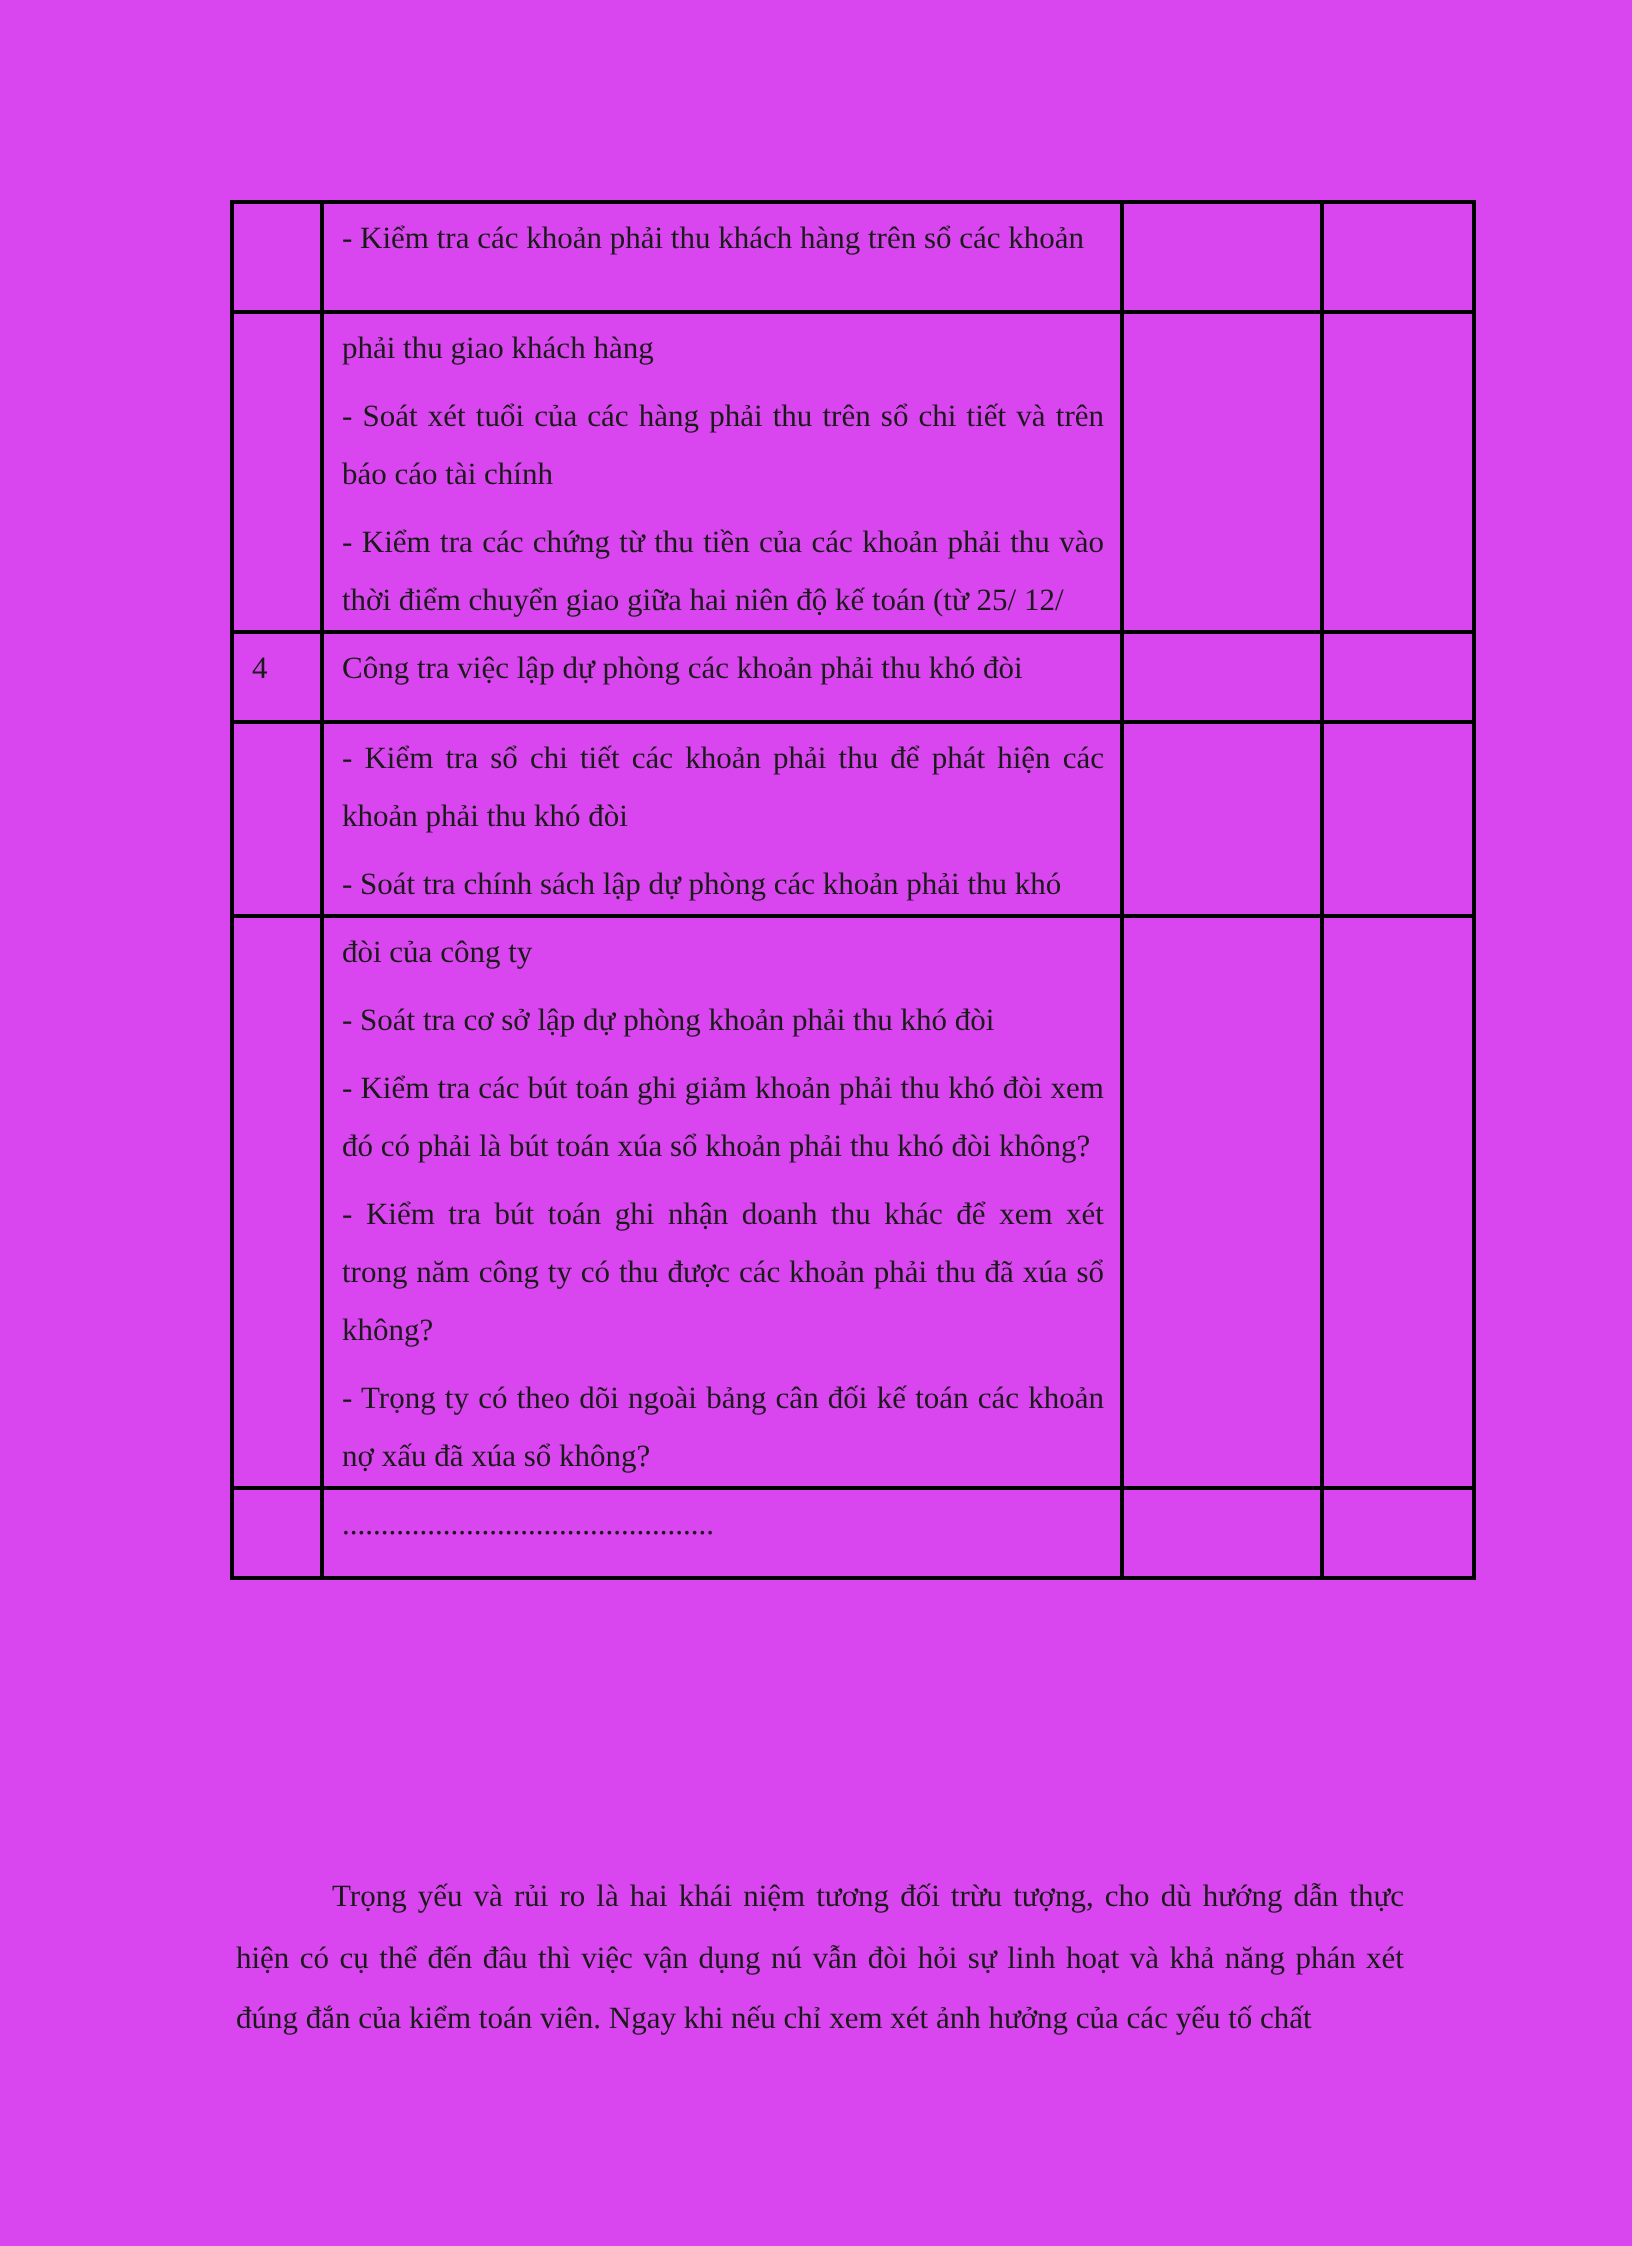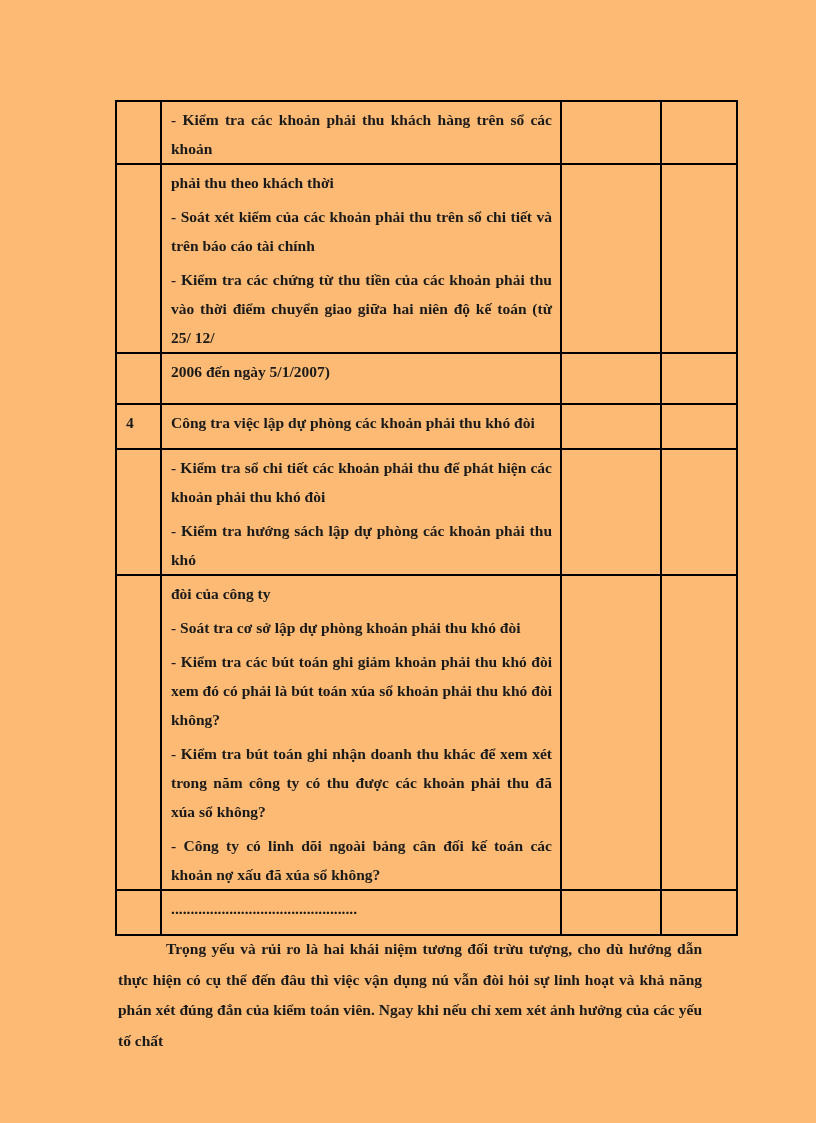--- a/index.html
+++ b/index.html
@@ -10,22 +10,21 @@
   body {
     width: 816px;
     height: 1123px;
     position: relative;
     font-family: "Liberation Serif", "DejaVu Serif", serif;
     color: #1a1a1a;
   }
   .page {
     position: absolute;
     inset: 0;
-    background: #fdba74;
-    font-weight: bold;
+    background: #d946ef;
   }
   table.audit-table {
     position: absolute;
     left: 115px;
     top: 100px;
     width: 621px;
     border-collapse: collapse;
     table-layout: fixed;
   }
   table.audit-table td {
@@ -92,72 +91,62 @@
         </td>
         <td class="c-3"></td>
         <td class="c-4"></td>
       </tr>
 
       <tr class="r1">
         <td class="c-no">
             <p></p>
           </td>
         <td class="c-main">
-          <p>phải thu theo khách thời</p>
-          <p>- Soát xét kiểm của các khoản phải thu trên sổ chi tiết và trên báo cáo tài chính</p>
+          <p>phải thu giao khách hàng</p>
+          <p>- Soát xét tuổi của các hàng phải thu trên sổ chi tiết và trên báo cáo tài chính</p>
           <p>- Kiểm tra các chứng từ thu tiền của các khoản phải thu vào thời điểm chuyển giao giữa hai niên độ kế toán (từ 25/ 12/</p>
         </td>
         <td class="c-3"></td>
         <td class="c-4"></td>
       </tr>
 
-      <tr class="r2">
-        <td class="c-no">
-            <p></p>
-          </td>
-        <td class="c-main">
-          <p class="no-justify">2006 đến ngày  5/1/2007)</p>
-        </td>
-        <td class="c-3"></td>
-        <td class="c-4"></td>
-      </tr>
 
       <tr class="r3">
         <td class="c-no">
             <p>4</p>
           </td>
         <td class="c-main">
           <p>Công tra việc lập dự phòng các khoản phải thu khó đòi</p>
         </td>
         <td class="c-3"></td>
         <td class="c-4"></td>
       </tr>
 
       <tr class="r4">
         <td class="c-no">
             <p></p>
           </td>
         <td class="c-main">
           <p>- Kiểm tra sổ chi tiết các khoản phải thu để phát hiện các khoản phải thu khó đòi</p>
-          <p>- Kiểm tra hướng  sách lập dự phòng các khoản phải thu khó</p>
+          <p>- Soát tra chính  sách lập dự phòng các khoản phải thu khó</p>
         </td>
         <td class="c-3"></td>
         <td class="c-4"></td>
       </tr>
 
       <tr class="r5">
         <td class="c-no">
             <p></p>
           </td>
         <td class="c-main">
           <p class="no-justify">đòi của công ty</p>
           <p>- Soát tra cơ sở lập dự phòng khoản phải thu khó đòi</p>
           <p>- Kiểm tra các bút toán ghi giảm khoản phải thu khó đòi xem đó có phải là bút toán xúa sổ khoản phải thu khó đòi không?</p>
           <p>- Kiểm tra bút toán ghi nhận doanh thu khác để xem xét trong năm công ty có thu được các khoản phải thu đã xúa sổ không?</p>
-          <p>- Công ty có linh dõi ngoài bảng cân đối kế toán các khoản nợ xấu đã xúa sổ không?</p>
+          <p>- Trọng ty có theo dõi ngoài bảng cân đối kế toán các khoản nợ xấu đã xúa sổ không?</p>
         </td>
         <td class="c-3"></td>
         <td class="c-4"></td>
       </tr>
 
       <tr class="r6">
         <td class="c-no">
             <p></p>
           </td>
         <td class="c-main">

